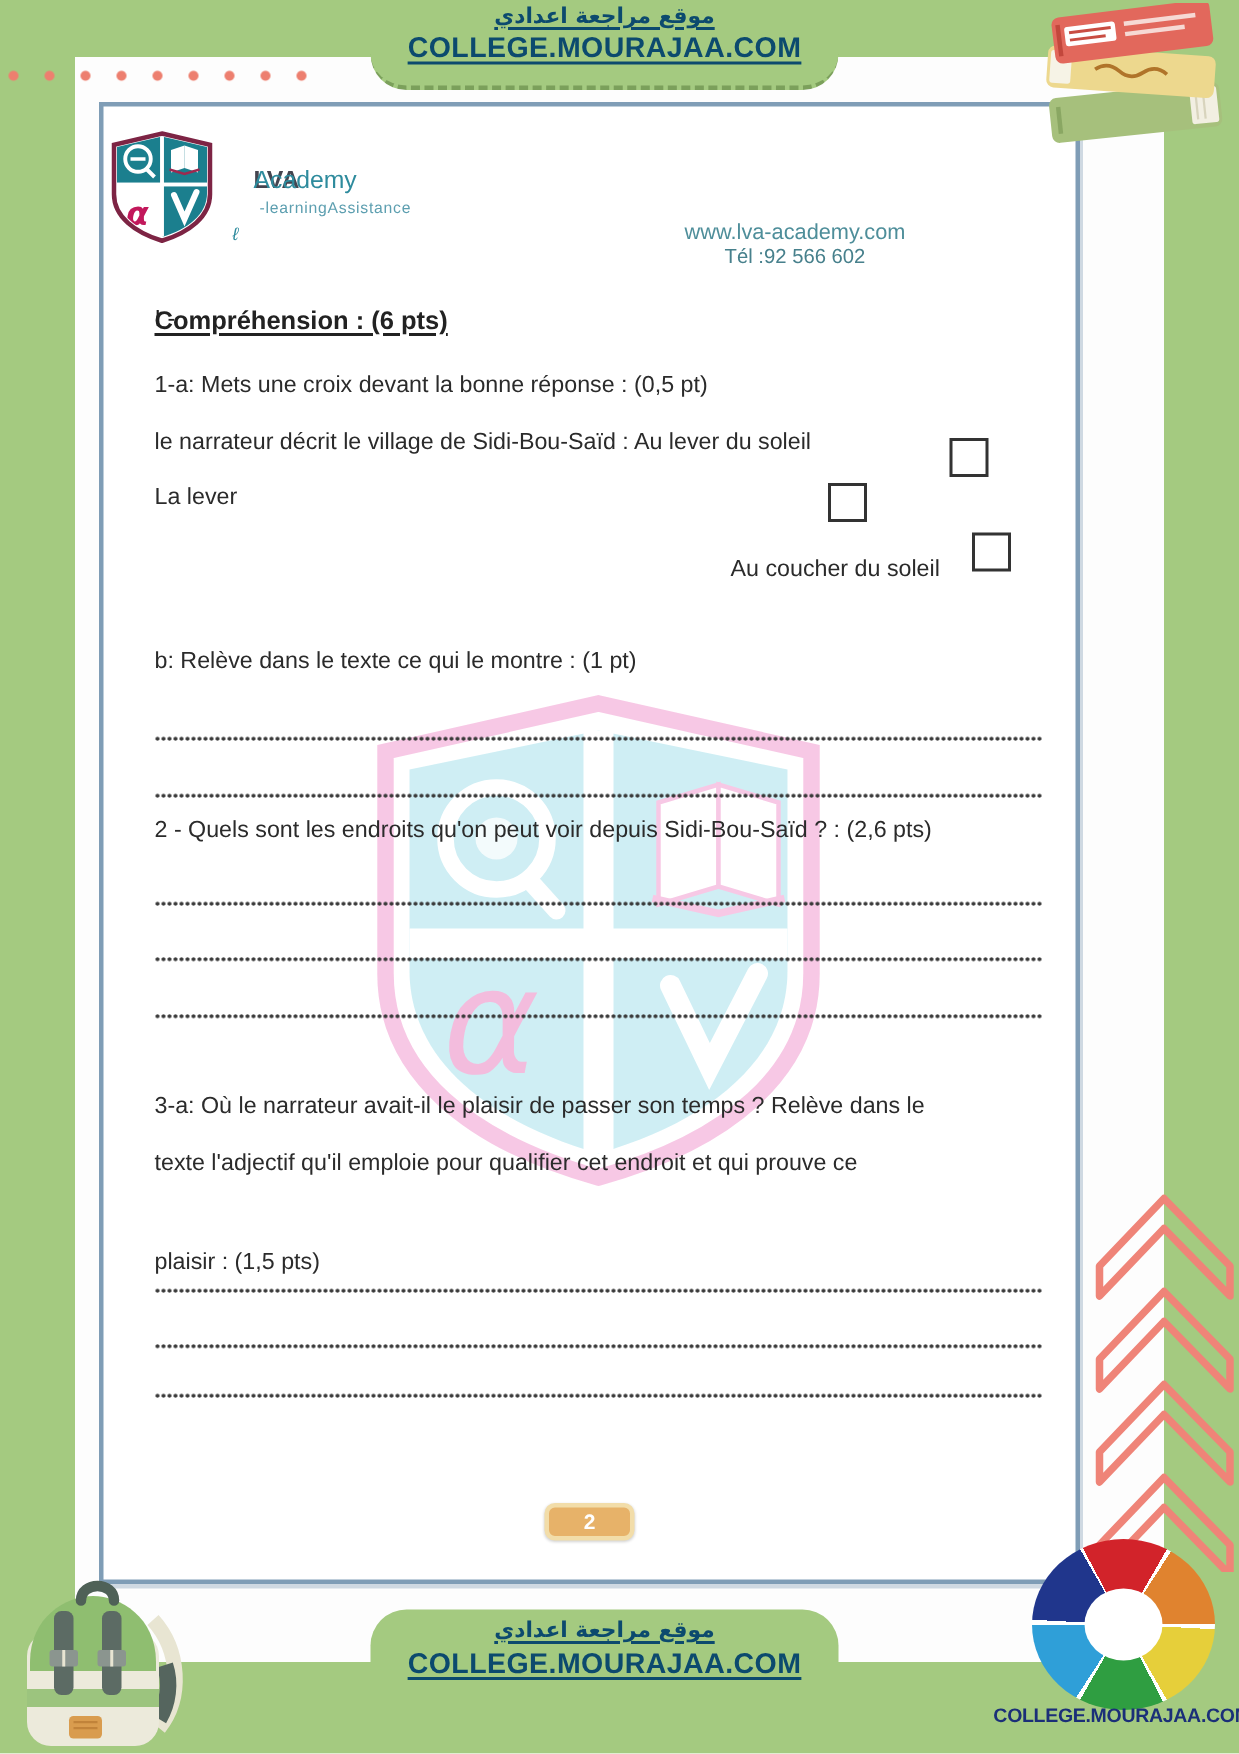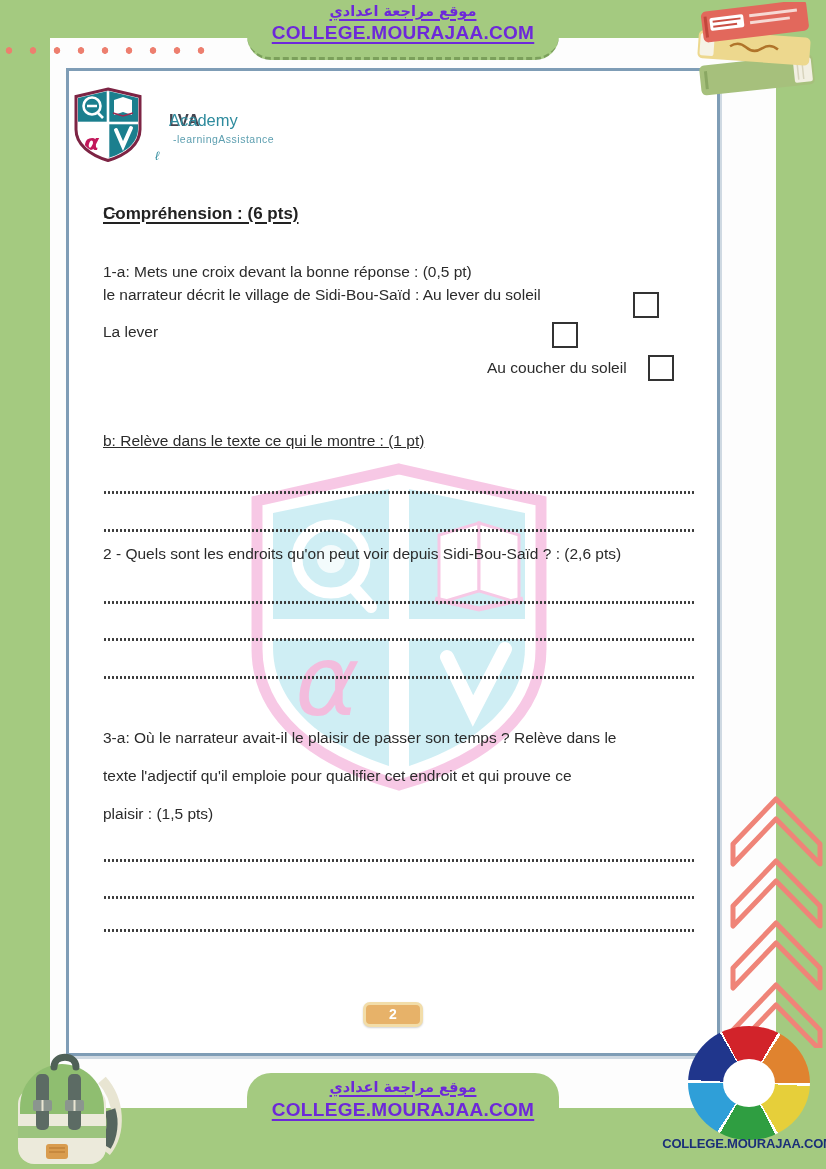--- a/index.html
+++ b/index.html
@@ -8,21 +8,21 @@
   .ar{font-family:"DejaVu Sans",sans-serif;}
 
   
   .interior{position:absolute;left:50px;top:38px;width:726px;height:1070px;background:#fdfdfd;}
   .dots{position:absolute;left:0;top:0;width:216px;height:64px;
         background-image:radial-gradient(circle,#ed7f6f 3px,transparent 3.6px);
         background-size:24px 23px;background-position:-3px -7px;}
   .header-band{position:absolute;left:0;top:0;width:826px;height:38px;background:#a4ca80;}
   .header-tab{position:absolute;left:247px;top:0;width:312px;height:57px;background:#a4ca80;
               border-radius:0 0 24px 24px;border-bottom:3px dashed rgba(90,125,60,.55);}
-  .site-lines{position:absolute;left:247px;width:312px;text-align:center;color:#6d28d9;}
+  .site-lines{position:absolute;left:247px;width:312px;text-align:center;color:#0c4a6e;}
   .site-ar{font-size:14.5px;font-weight:bold;text-decoration:underline;text-underline-offset:3px;text-decoration-thickness:1.5px;}
   .site-domain{font-size:19px;font-weight:bold;letter-spacing:.3px;text-decoration:underline;text-underline-offset:3px;text-decoration-thickness:2px;}
   .hdr-ar{top:3px;} .hdr-domain{top:22px;}
 
   
   .page{position:absolute;left:66px;top:68px;width:648px;height:982px;background:#fff;
         border:3px solid #7f9db6;box-shadow:2px 3px 0 rgba(120,150,175,.35);}
   .page *{position:absolute;}
   .watermark{left:160px;top:372px;width:340px;height:350px;z-index:0;opacity:.95;}
   .pc{z-index:2;white-space:nowrap;color:#2b2b2b;font-size:15.5px;}
@@ -33,33 +33,33 @@
   .wm-rest{color:#2e8b9d;}
   .logo-mark{left:86px;top:78px;font-size:12px;color:#2e8b9d;font-style:italic;}
   .tagline{left:104px;top:62px;font-size:10.5px;letter-spacing:.5px;color:#5d9fb0;}
   .contact{left:261px;top:76px;width:400px;text-align:center;line-height:16px;}
   .website{font-size:14.5px;color:#4e8e9a;}
   .phone{font-size:13.5px;color:#47808c;}
 
   .sec-heading{left:34px;top:133px;font-size:15.5px;color:#222;}
   .sec-title{font-size:17px;font-weight:bold;text-decoration:underline;text-decoration-thickness:2px;text-underline-offset:3px;}
 
-  .q1a{left:34px;top:192px;}
+  .q1a{left:34px;top:177px;}
   .opt1{left:34px;top:215px;}
   .opt2{left:34px;top:252px;}
-  .opt3{left:418px;top:288px;}
+  .opt3{left:418px;top:300px;}
   .checkbox{width:22px;height:22px;border:2px solid #333;background:#fff;z-index:2;}
   .cb1{left:564px;top:221px;}
   .cb2{left:483px;top:251px;}
   .cb3{left:579px;top:284px;}
-  .q1b{left:34px;top:361px;text-decoration:underline;}
+  .q1b{left:34px;top:361px;}
   .q2{left:34px;top:474px;}
   .q3l1{left:34px;top:658px;}
   .q3l2{left:34px;top:696px;}
-  .q3l3{left:34px;top:734px;}
+  .q3l3{left:34px;top:762px;}
 
   .dl{left:34px;width:592px;height:3px;z-index:2;
       background-image:radial-gradient(circle,#3a3a3a 1.1px,transparent 1.45px);
       background-size:4px 3px;}
   .dl1{top:420px;}.dl2{top:458px;}
   .dl3{top:530px;}.dl4{top:567px;}.dl5{top:605px;}
   .dl6{top:788px;}.dl7{top:825px;}.dl8{top:858px;}
 
   .page-badge{left:294px;top:931px;width:54px;height:19px;background:#e7b269;
       border:3px solid #f2dda9;border-radius:7px;color:#fff;font-weight:bold;font-size:14px;
@@ -175,20 +175,24 @@
         <text x="11" y="64" font-size="22" font-style="italic" font-weight="bold" fill="#c2185b" font-family="DejaVu Sans, sans-serif">α</text>
         <path d="M43,44 L50,60 L58,42" stroke="#fff" stroke-width="4" fill="none" stroke-linecap="round"></path>
       </g>
     </svg>
     <div class="pc wordmark">
         <span class="wm-bold">LVA</span>
         <span class="wm-rest">Academy</span>
       </div>
     <div class="pc logo-mark">ℓ</div>
     <div class="pc tagline">-learningAssistance</div>
+    <div class="contact" style="position:absolute;z-index:2;">
+      <div class="website" style="position:static;">www.lva-academy.com</div>
+      <div class="phone" style="position:static;">Tél :92 566 602</div>
+    </div>
 
     <div class="pc sec-heading">
         <span>I - </span>
         <span class="sec-title">Compréhension : (6 pts)</span>
       </div>
 
     <div class="pc q1a">1-a: Mets une croix devant la bonne réponse : (0,5 pt)</div>
     <div class="pc opt1">le narrateur décrit le village de Sidi-Bou-Saïd : Au lever du soleil</div>
     <div class="checkbox cb1"></div>
     <div class="pc opt2">La lever</div>

